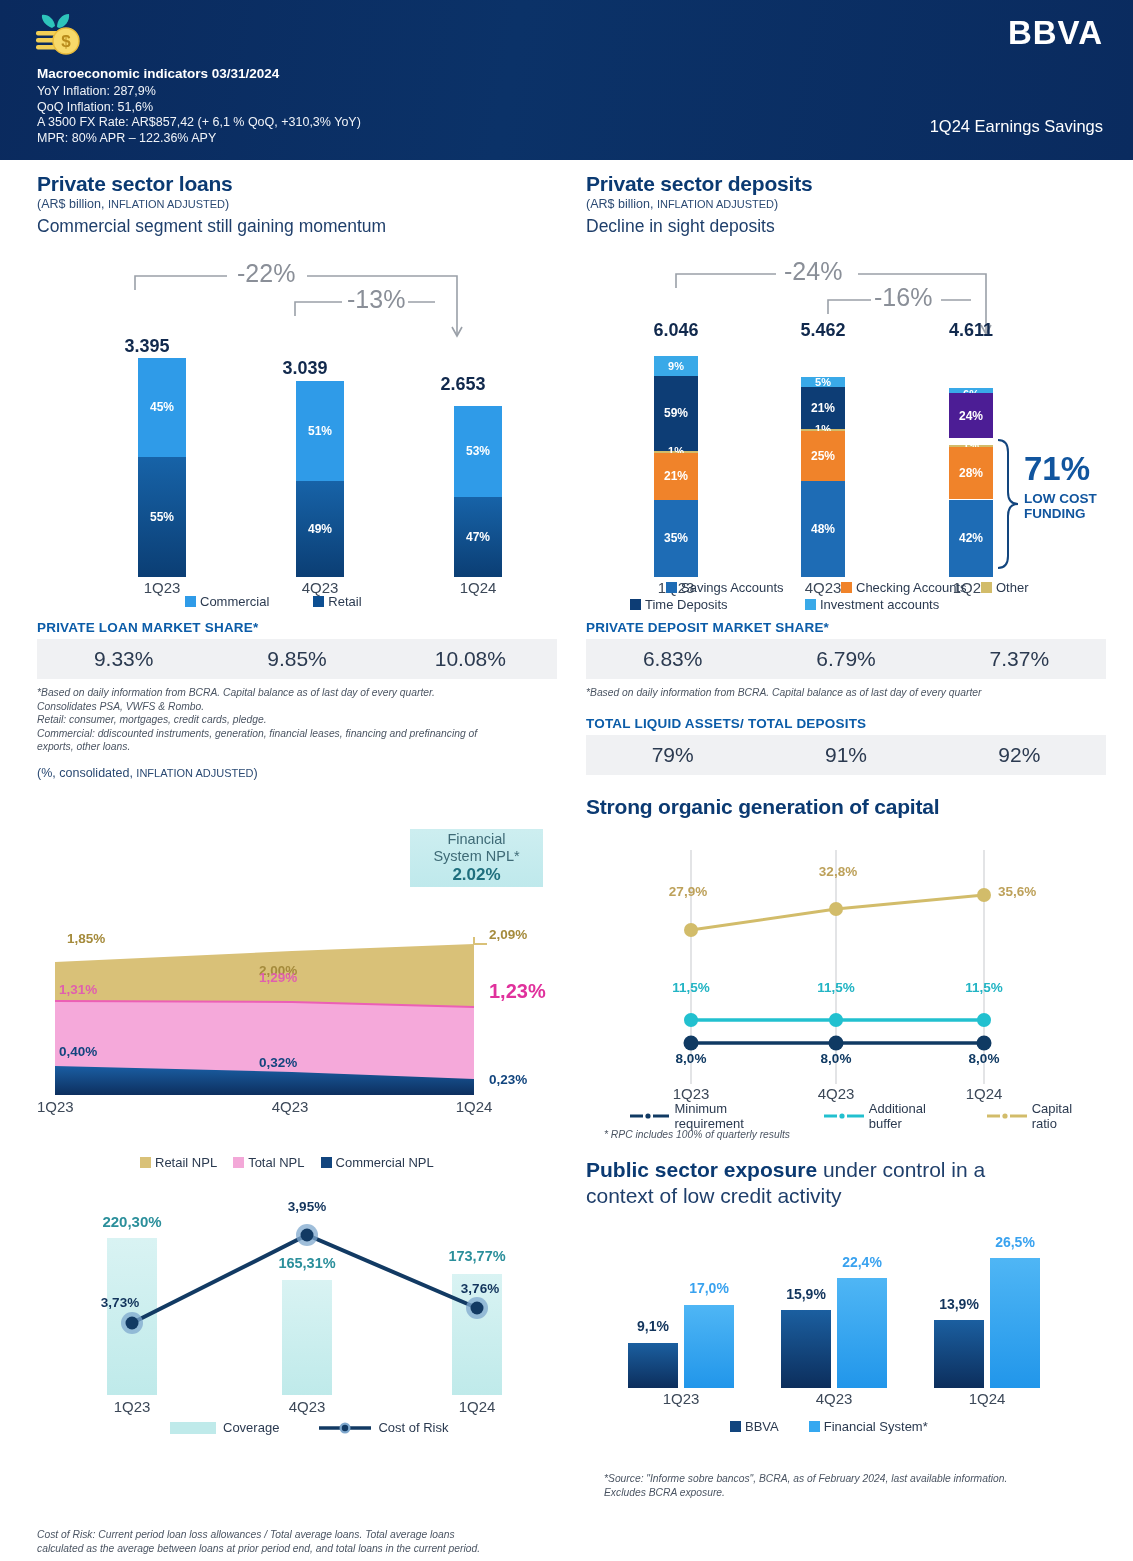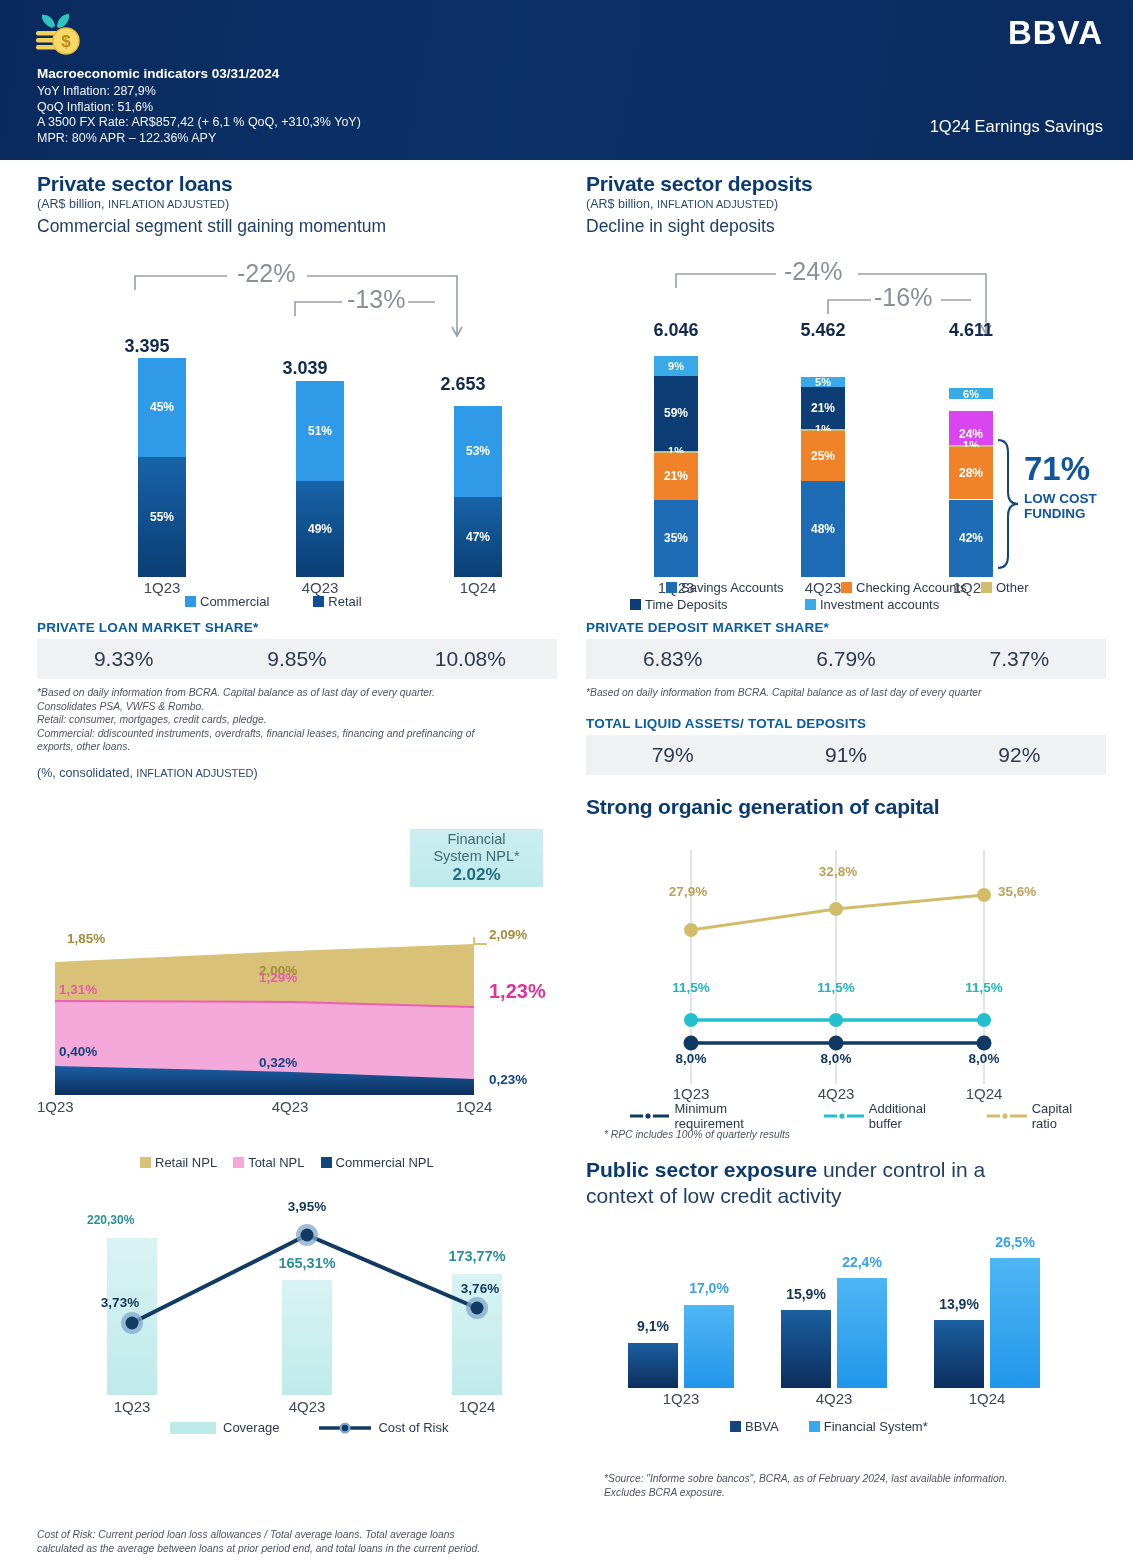--- a/index.html
+++ b/index.html
@@ -149,21 +149,21 @@
   <div class="band-title">PRIVATE LOAN MARKET SHARE*</div>
   <div class="band" style="margin-top:4px;">
     <div class="cell">9.33%</div>
     <div class="cell">9.85%</div>
     <div class="cell">10.08%</div>
   </div>
   <div class="note" style="margin-top:7px;">
     <div>*Based on daily information from BCRA. Capital balance as of last day of every quarter.</div>
     <div>Consolidates PSA, VWFS &amp; Rombo.</div>
     <div>Retail: consumer, mortgages, credit cards, pledge.</div>
-    <div>Commercial: ddiscounted instruments, overdrafts, financial leases, financing and prefinancing of</div>
+    <div>Commercial: ddiscounted instruments, generation, financial leases, financing and prefinancing of</div>
     <div>exports, other loans.</div>
   </div>
 </div>
 
 <div class="panel" style="left:586px; top:172px; width:520px;">
   <div class="sec-title">Private sector deposits</div>
   <div class="sec-sub">
     <span>(AR$ billion, </span><span class="small">INFLATION ADJUSTED</span><span>)</span>
   </div>
   <div class="sec-lead">Decline in sight deposits</div>
@@ -218,21 +218,21 @@
         <span>48%</span>
       </div>
   </div>
   <div class="axis-label" style="position:absolute; left:197px; top:321px; width:80px;">4Q23</div>
 
   <div class="val-lbl" style="left:340px; top:62px; width:90px;">4.611</div>
   <div class="bar" style="left:363px; top:130px; width:44px; height:189px;">
     <div class="seg" style="top:0; height:11.3px; background:#39a9e8; font-size:11px;">
         <span>6%</span>
       </div>
-    <div class="seg" style="top:23px; height:45.4px; background:#d946ef;">
+    <div class="seg" style="top:5px; height:45.4px; background:#4c1d95;">
         <span>24%</span>
       </div>
     <div class="seg" style="top:56.7px; height:1.9px; background:#d2bc6a; font-size:11px; overflow:visible;">
         <span style="transform:translateY(-1px);">1%</span>
       </div>
     <div class="seg" style="top:58.6px; height:52.9px; background:#f0832a;">
         <span>28%</span>
       </div>
     <div class="seg" style="top:111.5px; height:77.5px; background:#1e6cb5;">
         <span>42%</span>
@@ -362,21 +362,21 @@
     </div>
   </div>
 </div>
 
 <div class="panel" style="left:37px; top:1195px; width:520px; height:230px;">
 
   <div style="position:absolute; left:70px; top:43px; width:50px; height:157px; background:linear-gradient(#d9f3f3,#bfeaea);"></div>
   <div style="position:absolute; left:245px; top:85px; width:50px; height:115px; background:linear-gradient(#d9f3f3,#bfeaea);"></div>
   <div style="position:absolute; left:415px; top:79px; width:50px; height:121px; background:linear-gradient(#d9f3f3,#bfeaea);"></div>
 
-  <div style="position:absolute; left:50px; top:18px; width:90px; font-size:12px; font-weight:bold; color:#2b8f9b;">220,30%</div>
+  <div style="position:absolute; left:50px; top:18px; width:90px; text-align:center; font-size:15px; font-weight:bold; color:#2b8f9b;">220,30%</div>
   <div style="position:absolute; left:225px; top:60px; width:90px; text-align:center; font-size:14.5px; font-weight:bold; color:#2b8f9b;">165,31%</div>
   <div style="position:absolute; left:395px; top:53px; width:90px; text-align:center; font-size:14.5px; font-weight:bold; color:#2b8f9b;">173,77%</div>
 
   <svg width="520" height="230" style="position:absolute; left:0; top:0;">
     <polyline points="95,128 270,40 440,113" fill="none" stroke="#123a63" stroke-width="4"></polyline>
     <circle cx="95" cy="128" r="11" fill="#7fa8cd" opacity="0.75"></circle>
     <circle cx="95" cy="128" r="6.5" fill="#123a63"></circle>
     <circle cx="270" cy="40" r="11" fill="#7fa8cd" opacity="0.75"></circle>
     <circle cx="270" cy="40" r="6.5" fill="#123a63"></circle>
     <circle cx="440" cy="113" r="11" fill="#7fa8cd" opacity="0.75"></circle>

